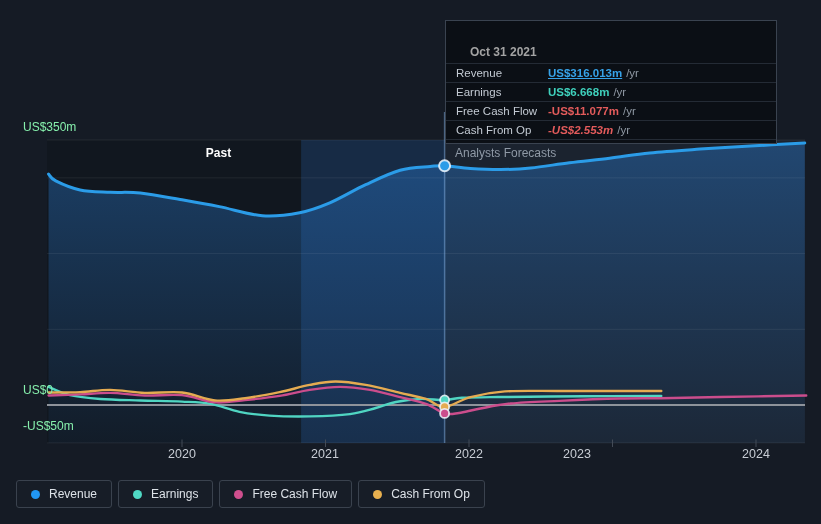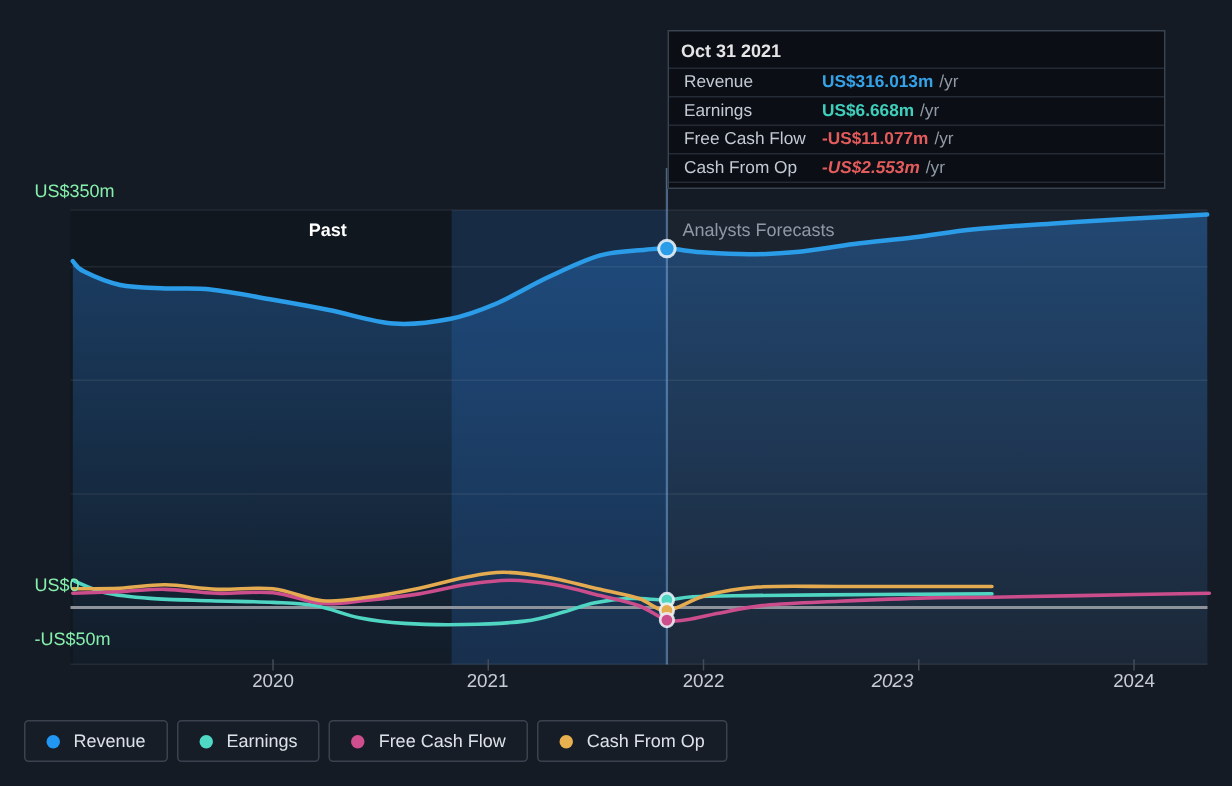--- a/index.html
+++ b/index.html
@@ -11,30 +11,30 @@
   }
   .root{position:absolute;inset:0;}
   svg.chart{position:absolute;left:0;top:0;width:821px;height:524px;display:block;}
 
   
   .axis-label{position:absolute;font-size:12px;color:#86efac;white-space:nowrap;}
   .y-350{left:23px;top:120px;}
   .y-0{left:23px;top:383px;}
   .y-neg50{left:23px;top:419px;}
   .x-label{position:absolute;top:447px;transform:translateX(-50%);font-size:12.5px;color:#c7ccd4;}
-  .x-2020{left:182px;} .x-2021{left:325px;} .x-2022{left:469px;} .x-2023{left:595px;font-style:italic;} .x-2024{left:756px;}
+  .x-2020{left:182px;} .x-2021{left:325px;} .x-2022{left:469px;} .x-2023{left:577px;} .x-2024{left:756px;}
   .past-label{position:absolute;left:0;top:146px;width:437px;text-align:center;font-size:12px;font-weight:bold;color:#ffffff;}
   .forecast-label{position:absolute;left:455px;top:146px;font-size:12px;color:#8f99a6;}
 
   
   .tooltip{
     position:absolute;left:445px;top:20px;width:332px;box-sizing:border-box;
     background:#0b0f15;border:1px solid #3a4350;padding-bottom:3px;
   }
-  .tt-date{padding:6px 8px 4px;font-size:12px;font-weight:bold;color:#e5e5e5;}
+  .tt-date{padding:6px 24px 4px;font-size:12px;font-weight:bold;color:#a3a3a3;margin-top:18px;}
   .tt-row{display:flex;align-items:baseline;padding:2px 10px;border-top:1px solid #242b35;font-size:11.5px;line-height:14px;}
   .tt-row:last-child{border-bottom:1px solid #242b35;}
   .tt-label{width:92px;color:#c3cad3;flex:none;}
   .tt-value{font-weight:bold;}
   .tt-suffix{color:#9099a4;margin-left:4px;}
 
   
   .legend{position:absolute;left:16px;top:480px;display:flex;gap:6px;}
   .legend-item{
     display:flex;align-items:center;height:28px;box-sizing:border-box;
@@ -105,21 +105,21 @@
   <span class="x-label x-2020">2020</span>
   <span class="x-label x-2021">2021</span>
   <span class="x-label x-2022">2022</span>
   <span class="x-label x-2023">2023</span>
   <span class="x-label x-2024">2024</span>
 
   <div class="tooltip">
     <div class="tt-date">Oct 31 2021</div>
     <div class="tt-row">
       <span class="tt-label">Revenue</span>
-      <span class="tt-value" style="color: rgb(54, 162, 232);">US$316.013m</span>
+      <span class="tt-value" style="color: rgb(54, 162, 232); text-decoration: underline;">US$316.013m</span>
       <span class="tt-suffix">/yr</span>
     </div>
     <div class="tt-row">
       <span class="tt-label">Earnings</span>
       <span class="tt-value" style="color: rgb(63, 208, 188); text-align: right;">US$6.668m</span>
       <span class="tt-suffix">/yr</span>
     </div>
     <div class="tt-row">
       <span class="tt-label">Free Cash Flow</span>
       <span class="tt-value" style="color: rgb(227, 91, 91);">-US$11.077m</span>

